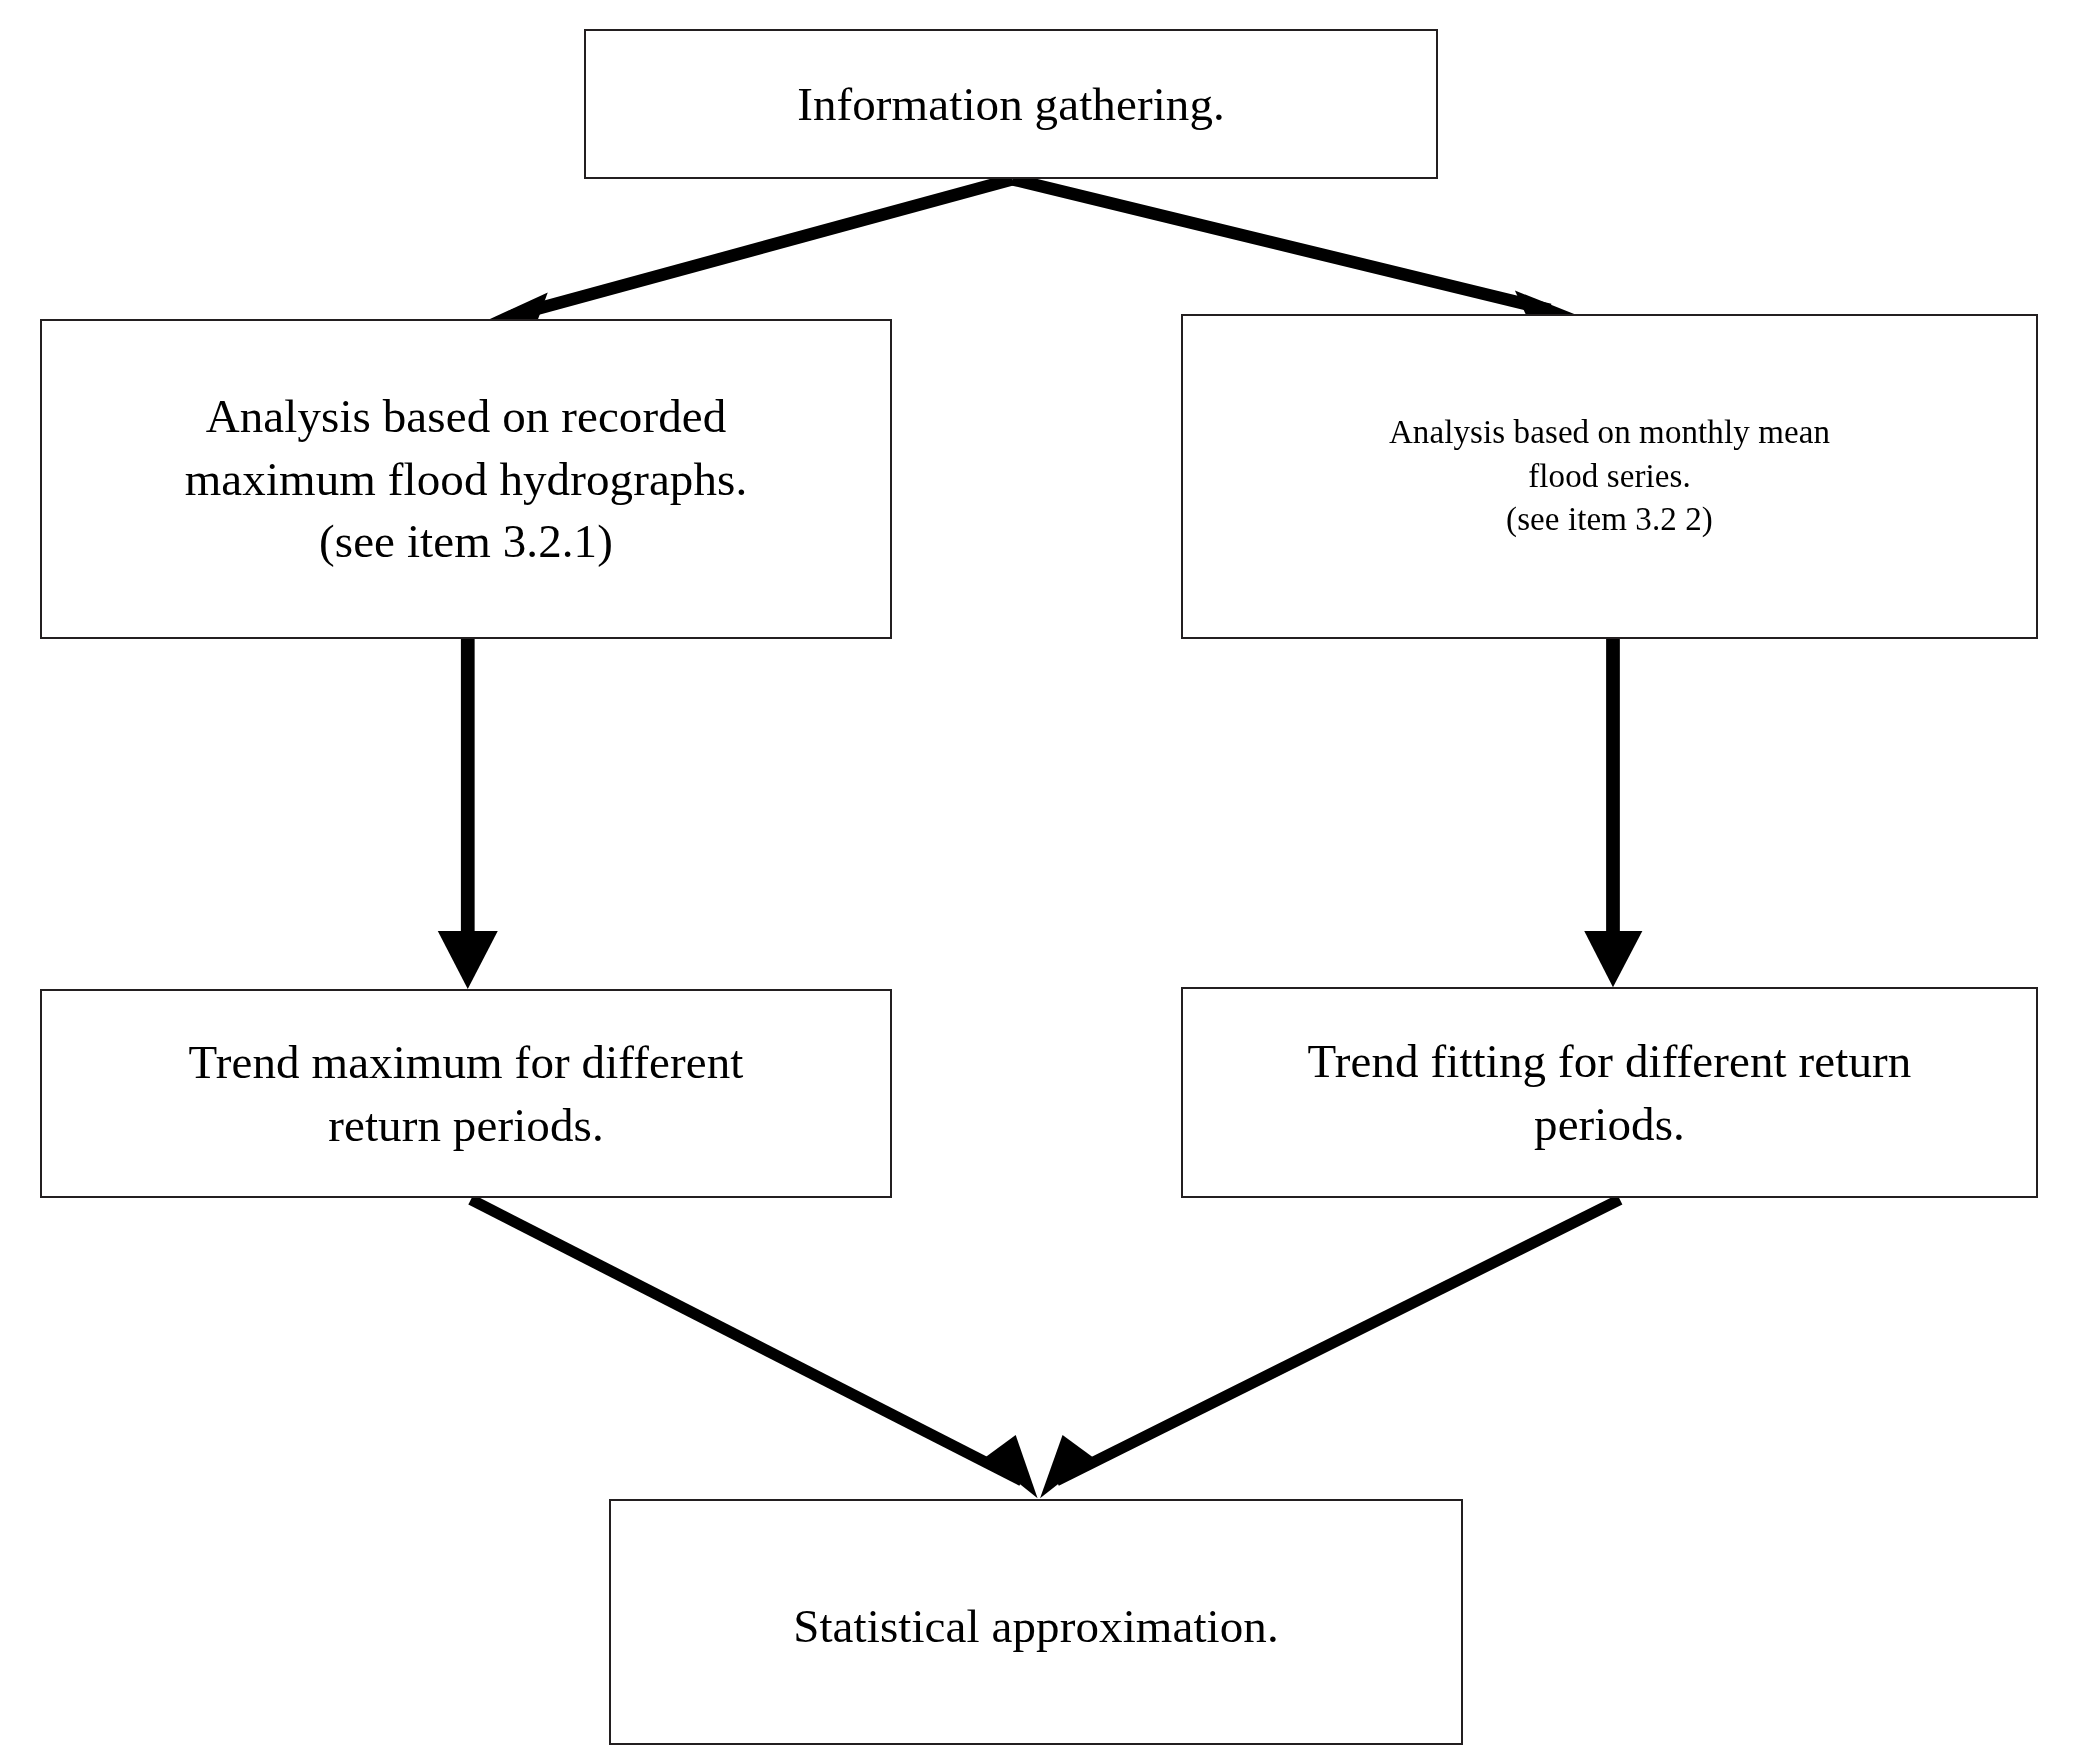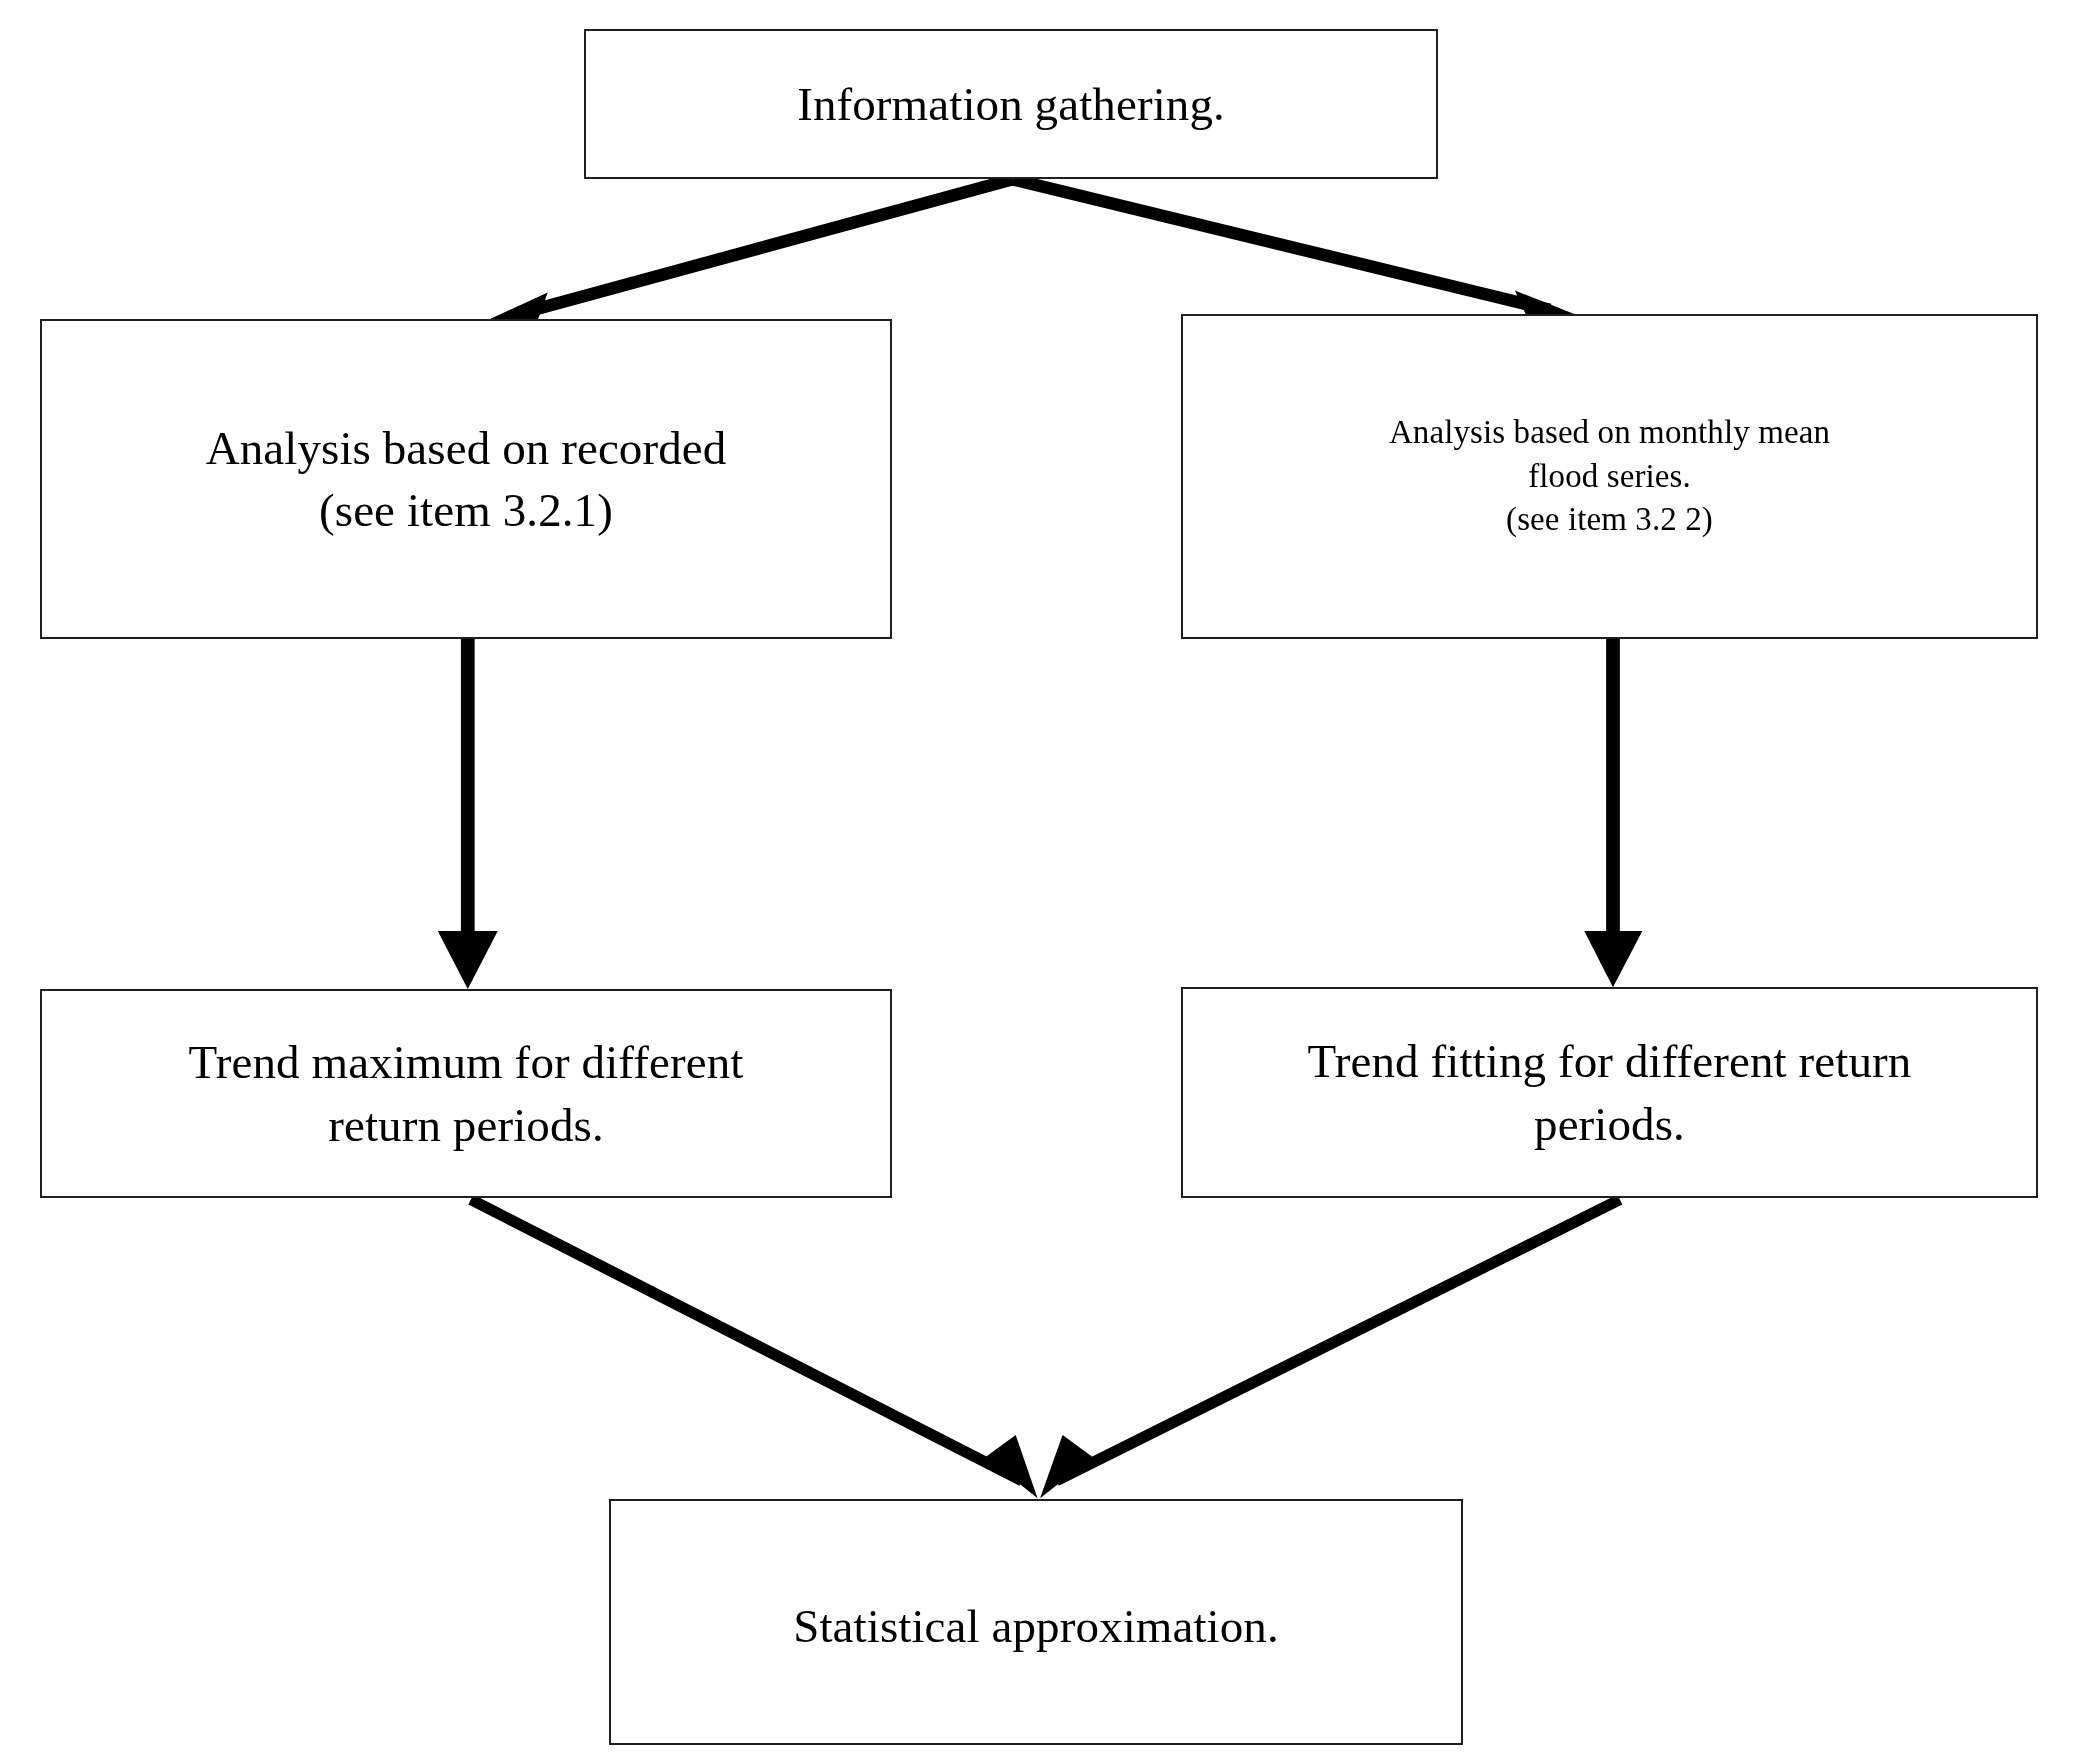--- a/index.html
+++ b/index.html
@@ -103,20 +103,21 @@
 
   <div class="node" id="node-info">
     <span class="node-text">
       <span class="line">Information gathering.</span>
     </span>
   </div>
 
   <div class="node" id="node-left-mid">
     <span class="node-text">
       <span class="line">Analysis based on recorded</span>
+      <span class="line">maximum flood hydrographs.</span>
       <span class="line">(see item 3.2.1)</span>
     </span>
   </div>
 
   <div class="node" id="node-right-mid">
     <span class="node-text">
       <span class="line">Analysis based on monthly mean</span>
       <span class="line">flood series.</span>
       <span class="line">(see item 3.2 2)</span>
     </span>

